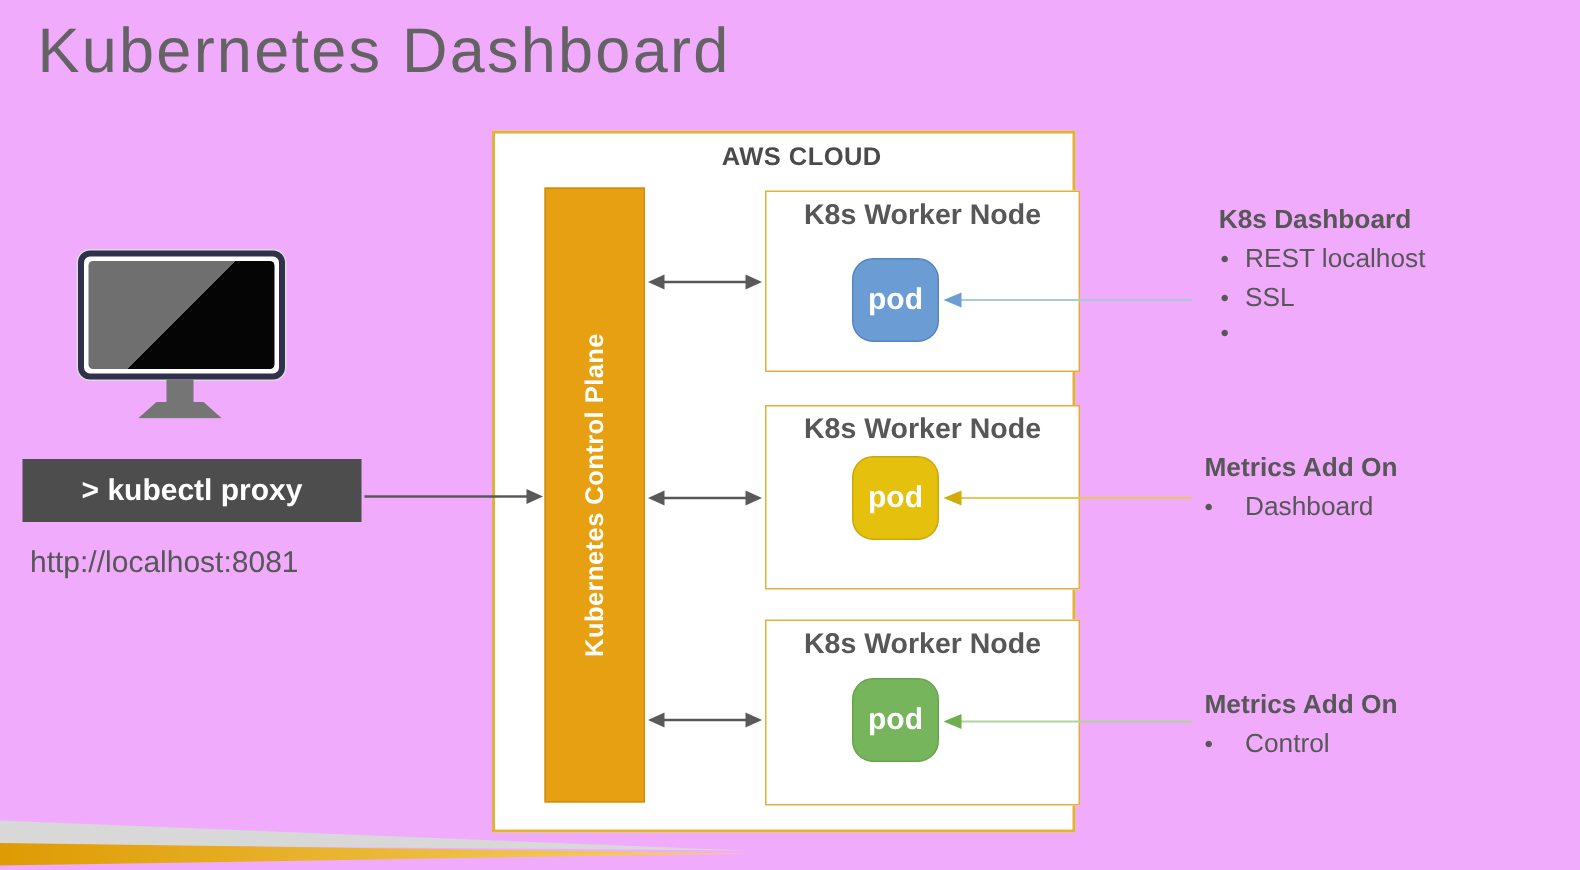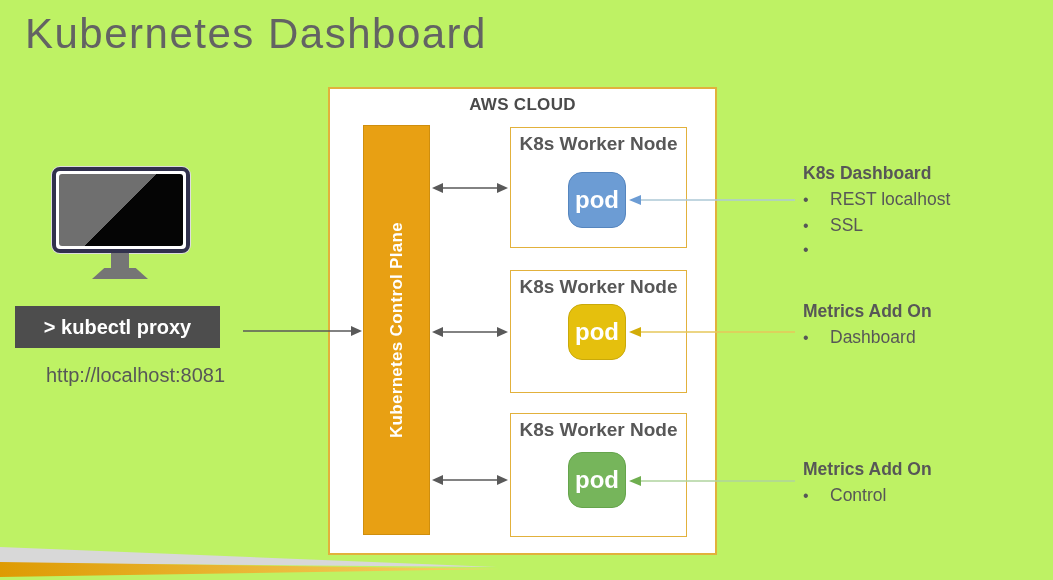--- a/index.html
+++ b/index.html
@@ -1,69 +1,69 @@
 <!DOCTYPE html>
 <html><head>
 <meta charset="utf-8">
 <style>
   html,body{margin:0;padding:0;background:#fff;}
-  .stage{position:relative;width:1053px;height:580px;background:#bef264;overflow:hidden;
+  .stage{position:relative;width:1053px;height:580px;background:#f0abfc;overflow:hidden;
          font-family:"Liberation Sans", sans-serif;}
 
   .title{position:absolute;left:25px;top:10px;font-size:42px;font-weight:300;
          color:#636363;letter-spacing:1.5px;white-space:nowrap;}
 
   
   .monitor{position:absolute;left:52px;top:167px;width:138px;height:86px;
            border:4px solid #31314d;border-radius:8px;background:#fff;box-sizing:border-box;
            box-shadow:0 0 0 1px #ddd;}
   .monitor .screen{position:absolute;left:3px;top:3px;right:3px;bottom:3px;border-radius:3px;
            background:linear-gradient(135deg,#6f6f6f 50%,#050505 50%);}
   .monitor-neck{position:absolute;left:111px;top:253px;width:18px;height:16px;background:#757575;}
   .monitor-base{position:absolute;left:92px;top:268px;width:56px;height:11px;background:#757575;
            clip-path:polygon(22% 0,78% 0,100% 100%,0 100%);}
 
-  .terminal{position:absolute;left:15px;top:306px;width:205px;height:42px;
+  .terminal{position:absolute;left:15px;top:306px;width:226px;height:42px;
             display:flex;align-items:center;justify-content:center;
             color:#fff;font-size:20px;font-weight:bold;white-space:nowrap;}
-  .url{position:absolute;left:20px;top:364px;font-size:20px;color:#575757;white-space:nowrap;margin-left:26px;}
+  .url{position:absolute;left:20px;top:364px;font-size:20px;color:#575757;white-space:nowrap;}
 
   
   .aws-box{position:absolute;left:328px;top:87px;width:389px;height:468px;
            border:2px solid #E2B13C;box-sizing:border-box;background:#fff;}
   .aws-label{position:absolute;left:328px;top:95px;width:389px;text-align:center;
-           font-size:17px;font-weight:bold;color:#4a4a4a;letter-spacing:0.3px;}
+           font-size:17px;font-weight:bold;color:#4a4a4a;letter-spacing:0.3px;padding-left:12px;}
 
   .control-plane{position:absolute;left:363px;top:125px;width:67px;height:410px;
            border:1px solid #cf8e0d;box-sizing:border-box;}
   .control-plane .cp-label{position:absolute;left:50%;top:50%;
            transform:translate(-50%,-50%) rotate(-90deg);white-space:nowrap;
            color:#fff;font-size:17px;font-weight:bold;letter-spacing:0.3px;}
 
-  .worker{position:absolute;left:510px;width:177px;border:1.5px solid #E2B13C;
+  .worker{position:absolute;left:510px;width:210px;border:1.5px solid #E2B13C;
           box-sizing:border-box;background:#fff;}
   .worker .wlabel{margin-top:5px;text-align:center;font-size:19px;font-weight:bold;
           color:#575757;white-space:nowrap;}
   .worker-1{top:127px;height:121px;}
   .worker-2{top:270px;height:123px;}
   .worker-3{top:413px;height:124px;}
 
   .pod{position:absolute;left:568px;width:58px;height:56px;border-radius:14px;
        border:1.5px solid;box-sizing:border-box;display:flex;align-items:center;
-       justify-content:center;color:#fff;font-size:24px;font-weight:600;}
+       justify-content:center;color:#fff;font-size:20px;font-weight:600;}
   .pod-1{top:172px;}
   .pod-2{top:304px;}
   .pod-3{top:452px;}
 
   
   .ann{position:absolute;left:803px;color:#575757;}
   .ann .head{font-size:17.5px;font-weight:bold;white-space:nowrap;margin-bottom:5px;}
   .ann .row{display:flex;align-items:baseline;height:26px;font-size:17.5px;white-space:nowrap;}
   .ann .dot{width:27px;font-size:16px;}
-  .ann-1{top:163px;}
+  .ann-1{top:136px;text-align:center;}
   .ann-2{top:301px;}
   .ann-3{top:459px;}
 
   .overlay{position:absolute;left:0;top:0;width:1053px;height:580px;pointer-events:none;}
 </style>
 </head>
 <body>
 
 <div class="stage">
 

